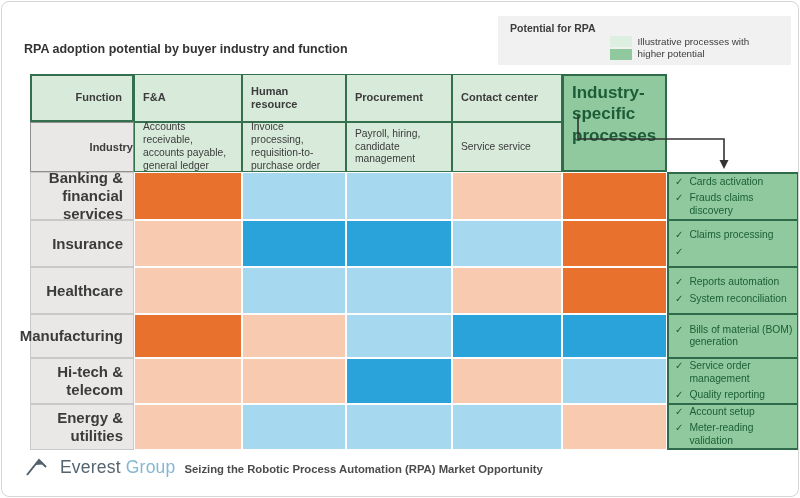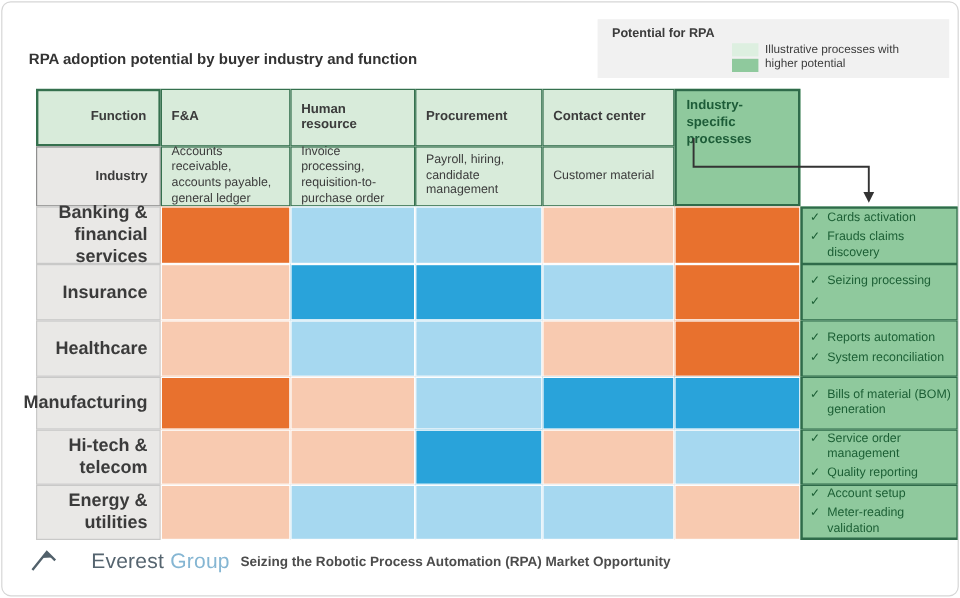--- a/index.html
+++ b/index.html
@@ -27,40 +27,40 @@
     display:grid;
     grid-template-columns:104px 108px 104px 106px 110px 105px 132px;
     grid-template-rows:48px 50px 48px 47px 47px 44px 46px 46px;
   }
   .hdr{background:#d8ebda;border:1px solid #35704e;display:flex;align-items:center;
     padding:4px 8px;font-size:11px;font-weight:bold;color:#3b3b3b;line-height:1.2;}
   .corner{justify-content:flex-end;padding-right:10px;border-width:2px;}
   .desc{background:#d8ebda;border:1px solid #35704e;display:flex;align-items:center;
     padding:4px 8px;font-size:10.3px;color:#3b3b3b;line-height:1.25;}
   .industry-cell{background:#e9e8e6;border:1px solid #8f8f8f;display:flex;align-items:center;
-    justify-content:flex-end;padding-right:10px;font-size:11px;font-weight:bold;color:#3b3b3b;}
+    justify-content:flex-end;font-size:11px;font-weight:bold;color:#3b3b3b;}
   .isp-hdr{grid-row:span 2;background:#8fc99d;border:2px solid #2f6b4a;
-    display:flex;align-items:flex-start;padding:6px 8px;font-size:11px;font-weight:bold;
+    display:flex;align-items:flex-start;padding:6px 8px;font-size:17px;font-weight:bold;
     color:#1d5c38;line-height:1.25;}
   .blank{grid-row:span 2;background:transparent;}
   .rowlabel{background:#e9e8e6;border:1px solid #c9c9c8;display:flex;align-items:center;
     justify-content:flex-end;text-align:right;padding:2px 10px 2px 4px;
     font-size:15px;font-weight:bold;color:#3b3b3b;line-height:1.2;}
   .cell{border:1px solid #fdfdfd;}
   .proc{background:#8fc99d;border:1px solid #2f6b4a;border-left-width:2px;border-right-width:2px;
     display:flex;flex-direction:column;justify-content:center;gap:4px;padding:3px 4px 3px 6px;}
   .proc.first{border-top-width:2px;}
   .proc.last{border-bottom-width:2px;}
   .proc-item{display:flex;gap:6px;font-size:10.3px;line-height:1.2;color:#1c5f35;}
   .proc-item .check{flex:0 0 auto;font-size:10px;color:#1c5f35;}
   
   .arrow-svg{position:absolute;left:0;top:0;pointer-events:none;}
   
   .footer{position:absolute;left:24px;top:454px;display:flex;align-items:center;}
-  .brand{font-size:17.5px;letter-spacing:0.2px;margin-left:20px;}
+  .brand{font-size:17.5px;letter-spacing:0.2px;margin-left:4px;}
   .brand .b1{color:#55646f;}
   .brand .b2{color:#85b6d3;}
   .tagline{font-size:11.3px;font-weight:bold;color:#4c4c4c;margin-left:9px;padding-top:4px;}
 </style>
 </head>
 <body>
 
 <div class="card">
 
   <div class="fig-title">RPA adoption potential by buyer industry and function</div>
@@ -85,21 +85,21 @@
     <div class="hdr">Human resource</div>
     <div class="hdr">Procurement</div>
     <div class="hdr">Contact center</div>
     <div class="isp-hdr">Industry-specific processes</div>
     <div class="blank"></div>
 
     <div class="industry-cell">Industry</div>
     <div class="desc">Accounts receivable, accounts payable, general ledger</div>
     <div class="desc">Invoice processing, requisition-to-purchase order</div>
     <div class="desc">Payroll, hiring, candidate management</div>
-    <div class="desc">Customer material</div>
+    <div class="desc">Service service</div>
 
     <div class="rowlabel">Banking &amp; financial services</div>
     <div class="cell" style="background: rgb(232, 113, 46);"></div>
     <div class="cell" style="background: rgb(166, 216, 240);"></div>
     <div class="cell" style="background: rgb(166, 216, 240);"></div>
     <div class="cell" style="background: rgb(248, 202, 176);"></div>
     <div class="cell" style="background: rgb(232, 113, 46);"></div>
     <div class="proc first">
         <div class="proc-item">
           <span class="check">✓</span>
@@ -113,21 +113,21 @@
 
     <div class="rowlabel">Insurance</div>
     <div class="cell" style="background: rgb(248, 202, 176);"></div>
     <div class="cell" style="background: rgb(41, 163, 218);"></div>
     <div class="cell" style="background: rgb(41, 163, 218);"></div>
     <div class="cell" style="background: rgb(166, 216, 240);"></div>
     <div class="cell" style="background: rgb(232, 113, 46);"></div>
     <div class="proc">
         <div class="proc-item">
           <span class="check">✓</span>
-          <span>Seizing processing</span>
+          <span>Claims processing</span>
         </div>
         <div class="proc-item">
           <span class="check">✓</span>
         </div>
       </div>
 
     <div class="rowlabel">Healthcare</div>
     <div class="cell" style="background: rgb(248, 202, 176);"></div>
     <div class="cell" style="background: rgb(166, 216, 240);"></div>
     <div class="cell" style="background: rgb(166, 216, 240);"></div>

